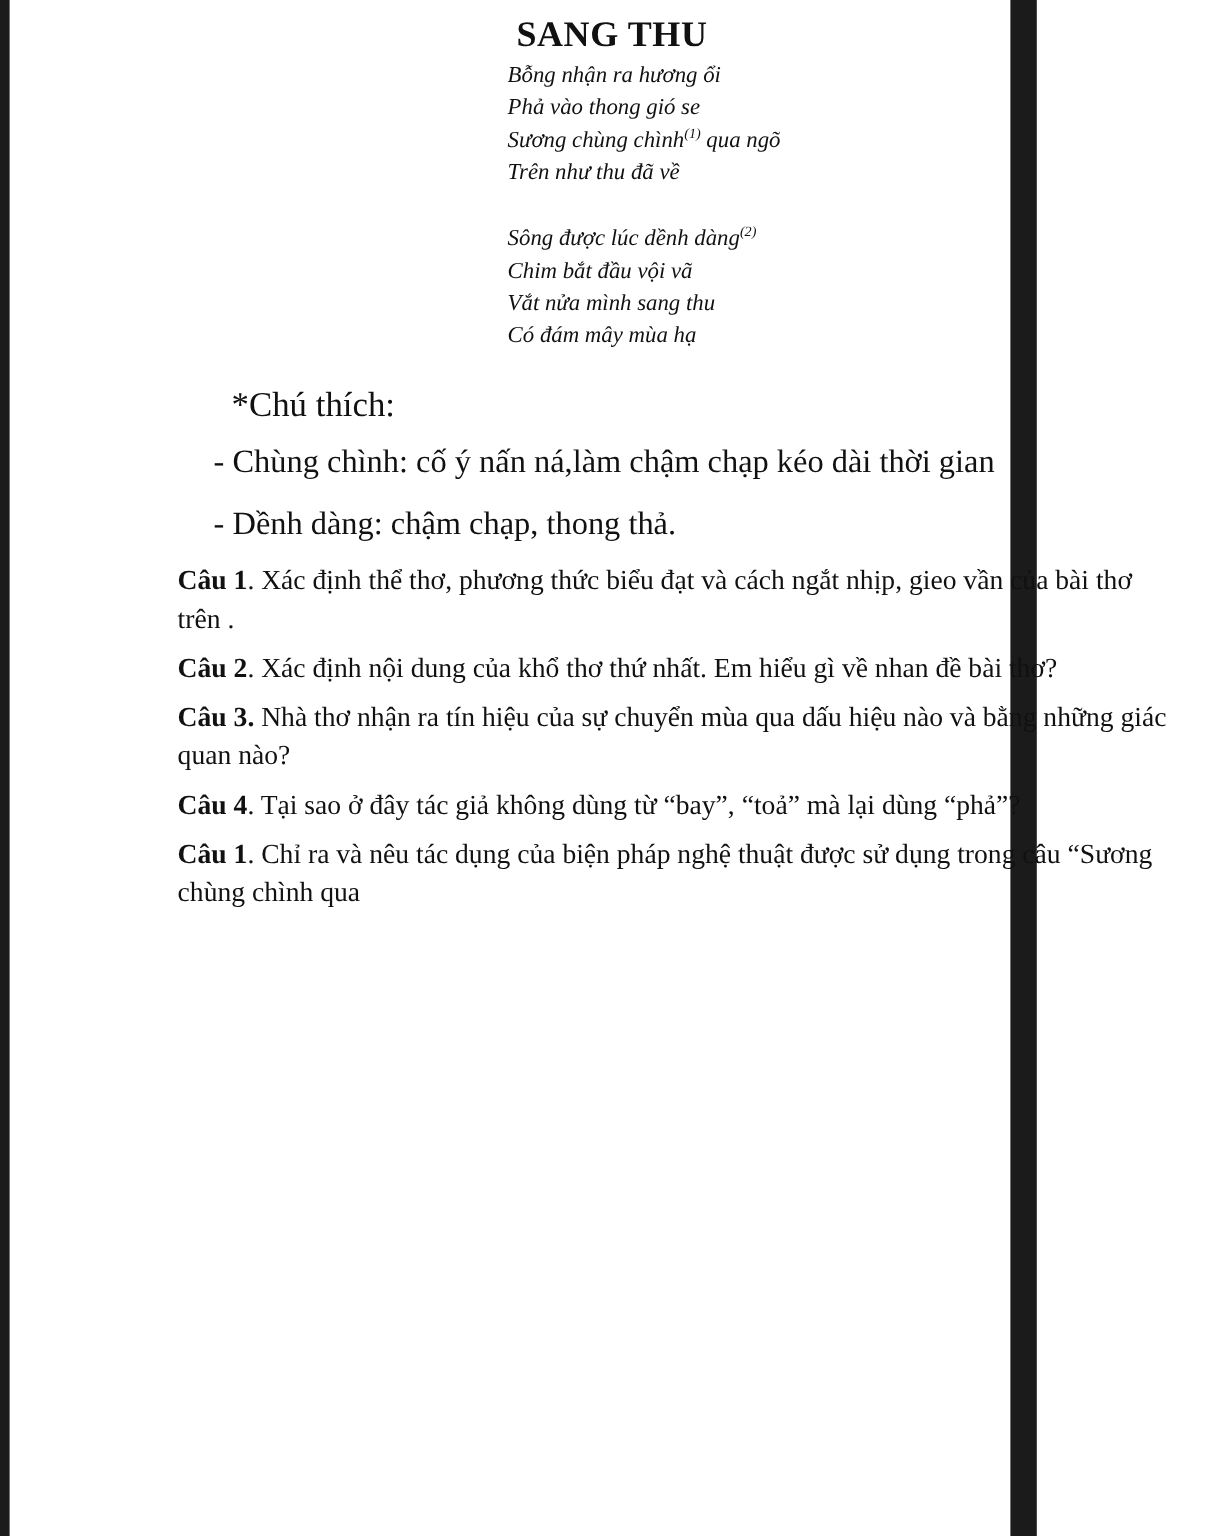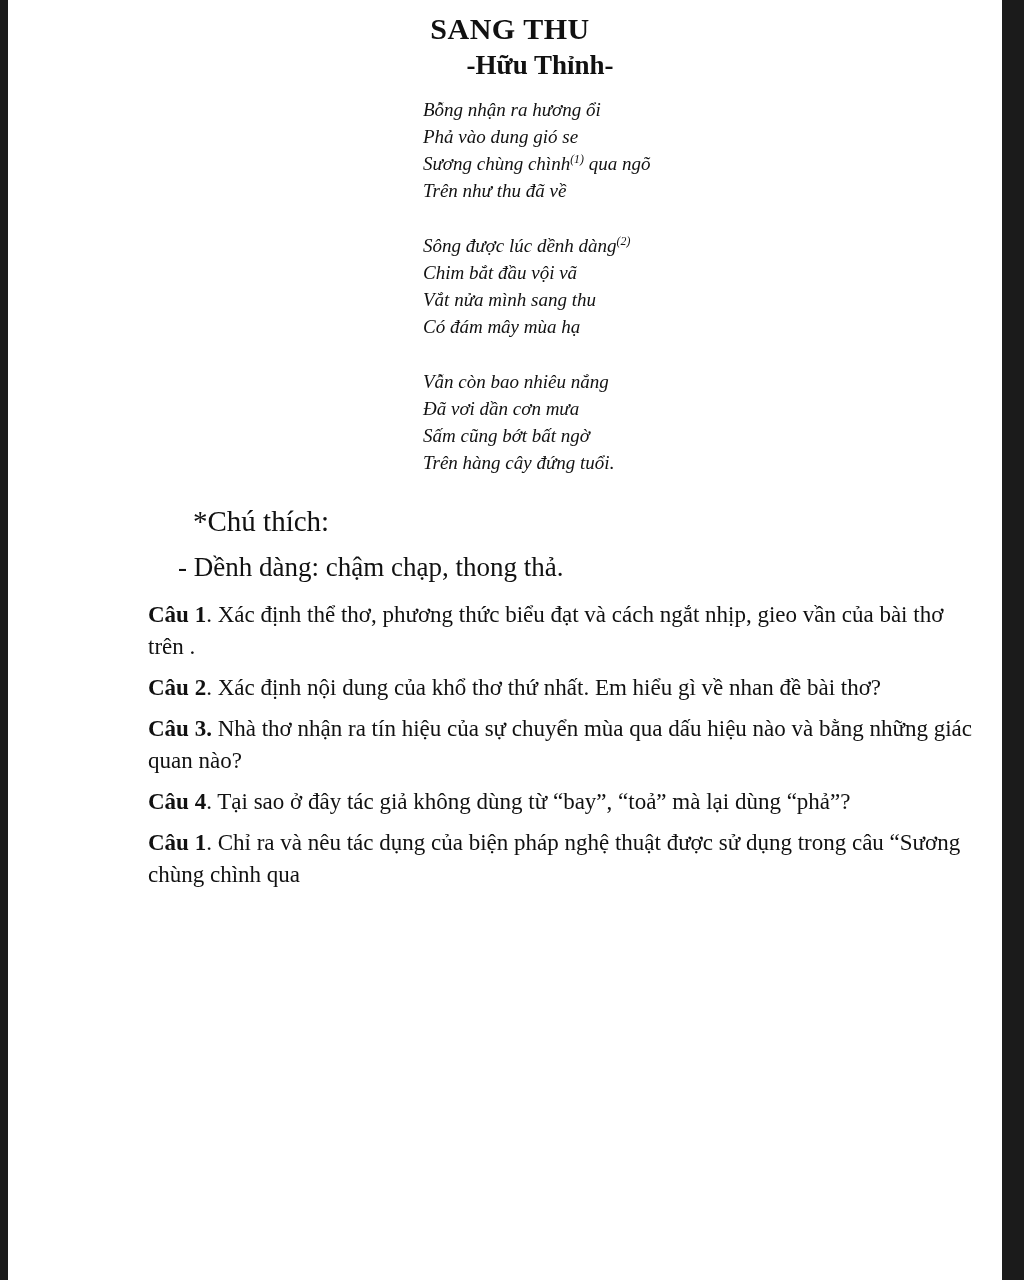--- a/index.html
+++ b/index.html
@@ -12,21 +12,21 @@
     background: #ffffff;
     font-family: "Liberation Serif", serif;
     color: #111111;
     overflow: hidden;
     position: relative;
   }
   .page {
     position: absolute;
     top: 0;
     left: 0;
-    width: 1024px;
+    width: 864px;
     height: 1280px;
     background: #ffffff;
   }
   
   .edge-bar {
     position: absolute;
     top: 0;
     height: 1280px;
     background: #1b1b1b;
   }
@@ -99,48 +99,42 @@
 <body>
 
 <div class="page">
 
   <div class="edge-bar edge-left"></div>
   <div class="edge-bar edge-right"></div>
 
   <div class="content">
 
     <div class="title">SANG THU</div>
-    <div class="author">-Hữu Thỉnh-</div>
 
     <div class="poem">
 
       <div class="stanza">
         <div class="poem-line">Bỗng nhận ra hương ổi</div>
-        <div class="poem-line">Phả vào dung gió se</div>
+        <div class="poem-line">Phả vào thong gió se</div>
         <div class="poem-line"><span>Sương chùng chình</span><sup>(1)</sup><span> qua ngõ</span></div>
         <div class="poem-line">Trên như thu đã về</div>
       </div>
 
       <div class="stanza">
         <div class="poem-line"><span>Sông được lúc dềnh dàng</span><sup>(2)</sup><span></span></div>
         <div class="poem-line">Chim bắt đầu vội vã</div>
         <div class="poem-line">Vắt nửa mình sang thu</div>
         <div class="poem-line">Có đám mây mùa hạ</div>
       </div>
 
-      <div class="stanza">
-        <div class="poem-line">Vẫn còn bao nhiêu nắng</div>
-        <div class="poem-line">Đã vơi dần cơn mưa</div>
-        <div class="poem-line">Sấm cũng bớt bất ngờ</div>
-        <div class="poem-line">Trên hàng cây đứng tuổi.</div>
-      </div>
 
     </div>
 
     <div class="notes-title">*Chú thích:</div>
+    <div class="note note-hang">- Chùng chình: cố ý nấn ná,làm chậm chạp kéo dài thời gian</div>
     <div class="note note-hang">- Dềnh dàng: chậm chạp, thong thả.</div>
 
     <div class="question"><span class="q-label">Câu 1</span><span>. Xác định thể thơ, phương thức biểu đạt và cách ngắt nhịp, gieo vần của bài thơ trên .</span></div>
     <div class="question"><span class="q-label">Câu 2</span><span>. Xác định nội dung của khổ thơ thứ nhất. Em hiểu gì về nhan đề bài thơ?</span></div>
     <div class="question"><span class="q-label">Câu 3.</span><span> Nhà thơ nhận ra tín hiệu của sự chuyển mùa qua dấu hiệu nào và bằng những giác quan nào?</span></div>
     <div class="question"><span class="q-label">Câu 4</span><span>. Tại sao ở đây tác giả không dùng từ “bay”, “toả” mà lại dùng “phả”?</span></div>
     <div class="question"><span class="q-label">Câu 1</span><span>. Chỉ ra và nêu tác dụng của biện pháp nghệ thuật được sử dụng trong câu “Sương chùng chình qua</span></div>
 
   </div>
 </div>

